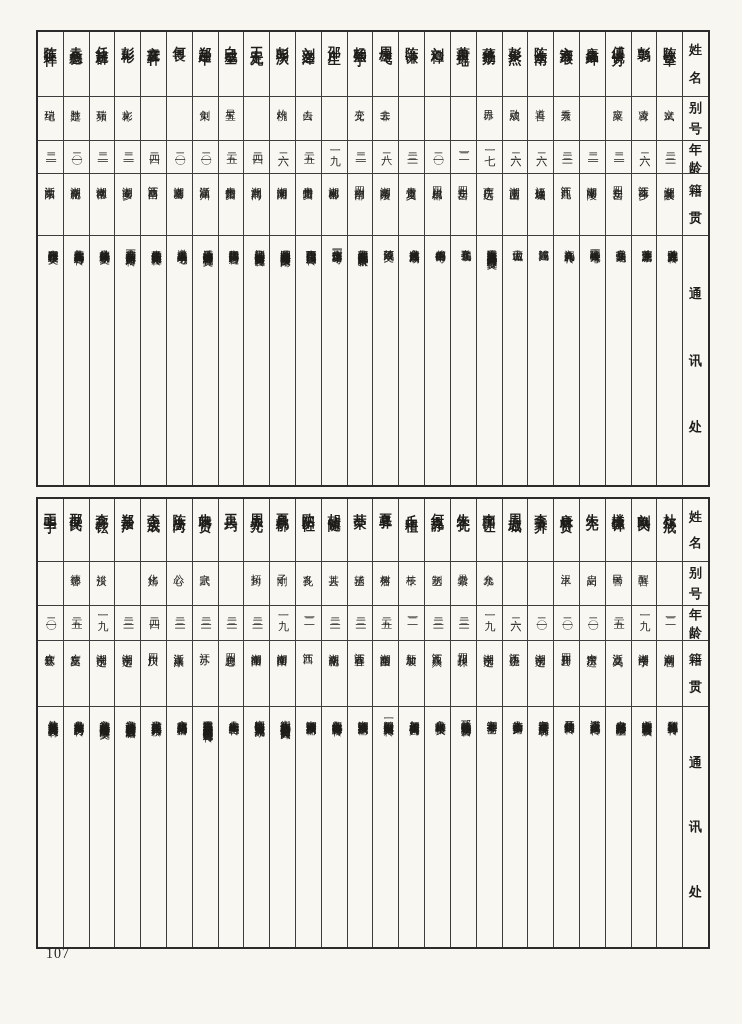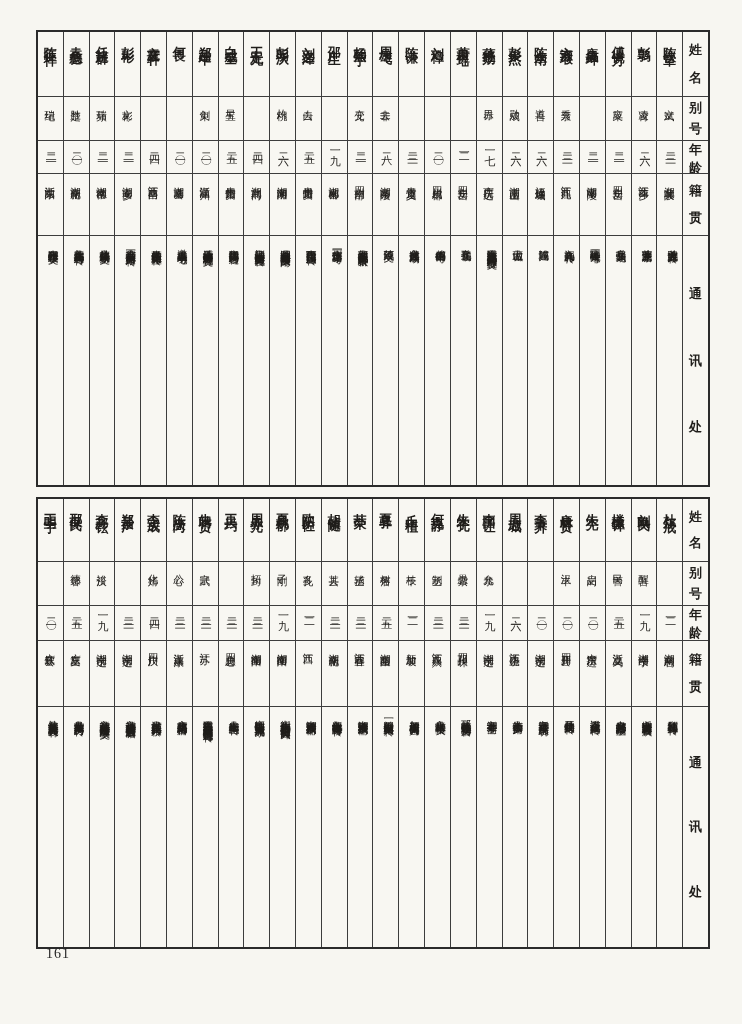--- a/index.html
+++ b/index.html
@@ -996,14 +996,14 @@
           <span class="vtext">二〇</span>
         </div>
         <div class="cell cell-native">
           <span class="vtext">广东钦县</span>
         </div>
         <div class="cell cell-addr">
           <span class="vtext">钦县黄屋屯圩黄遂和转大榄村</span>
         </div>
       </div>
     </div>
-  <div class="page-number">161</div>
+  <div class="page-number">107</div>
 </div>
 
 </body></html>

